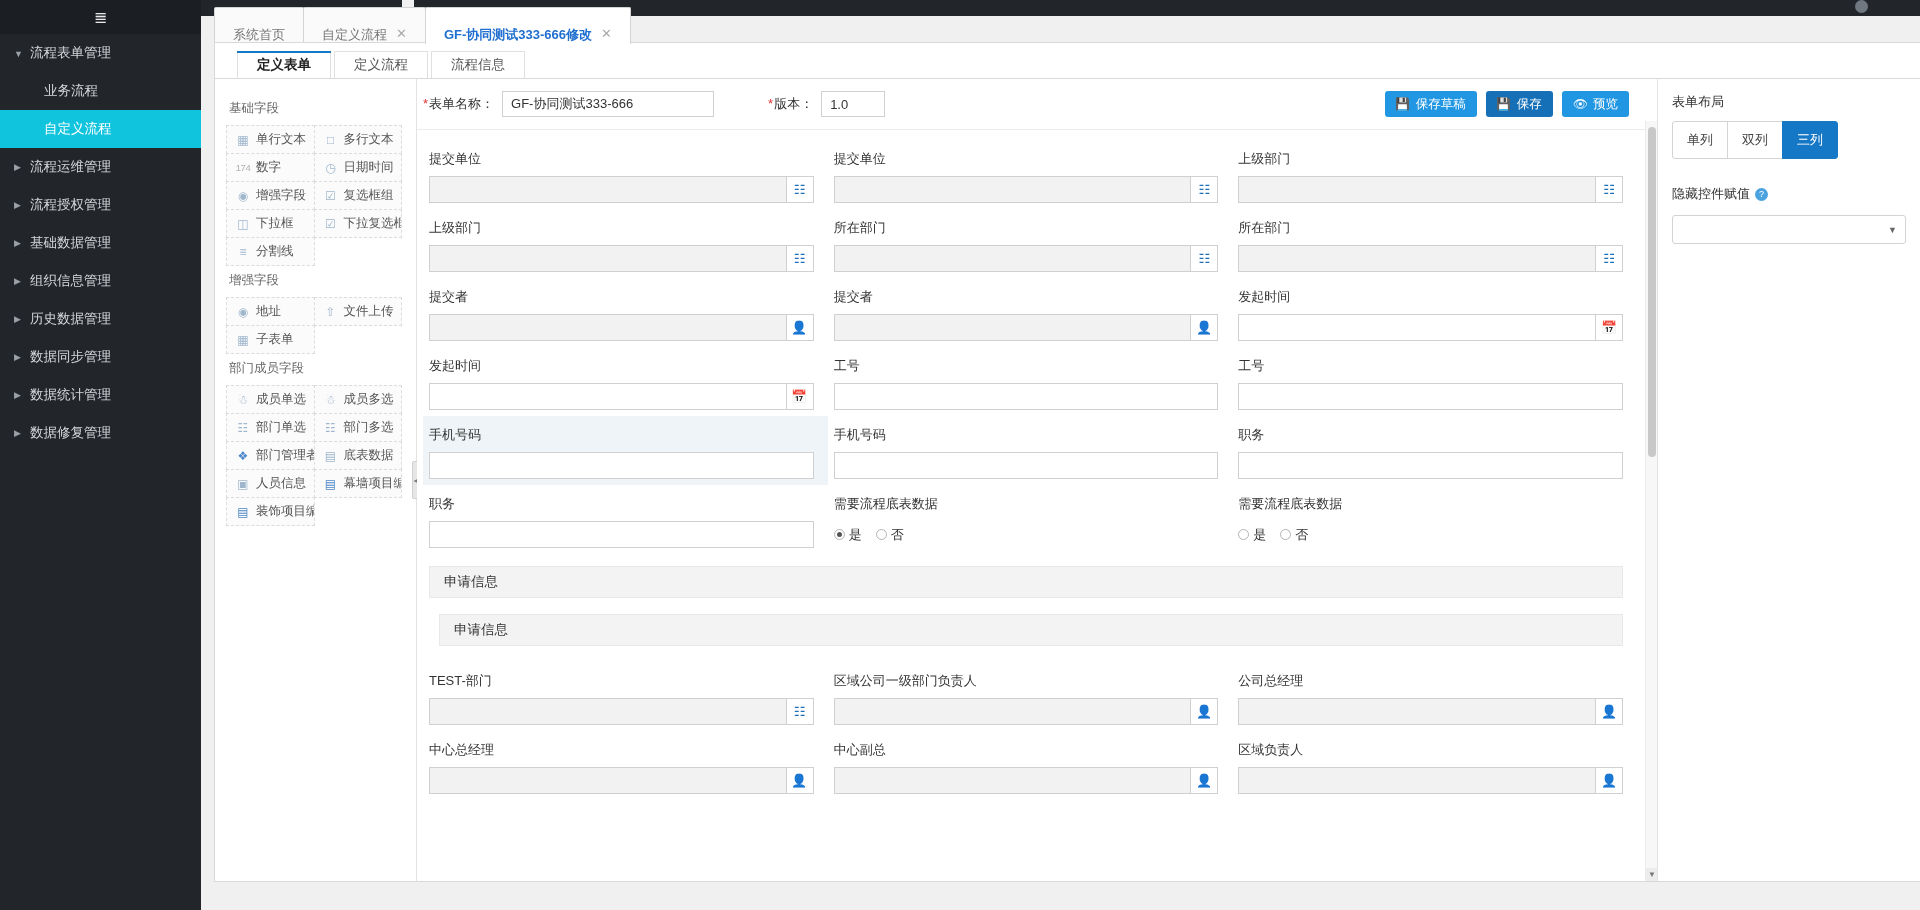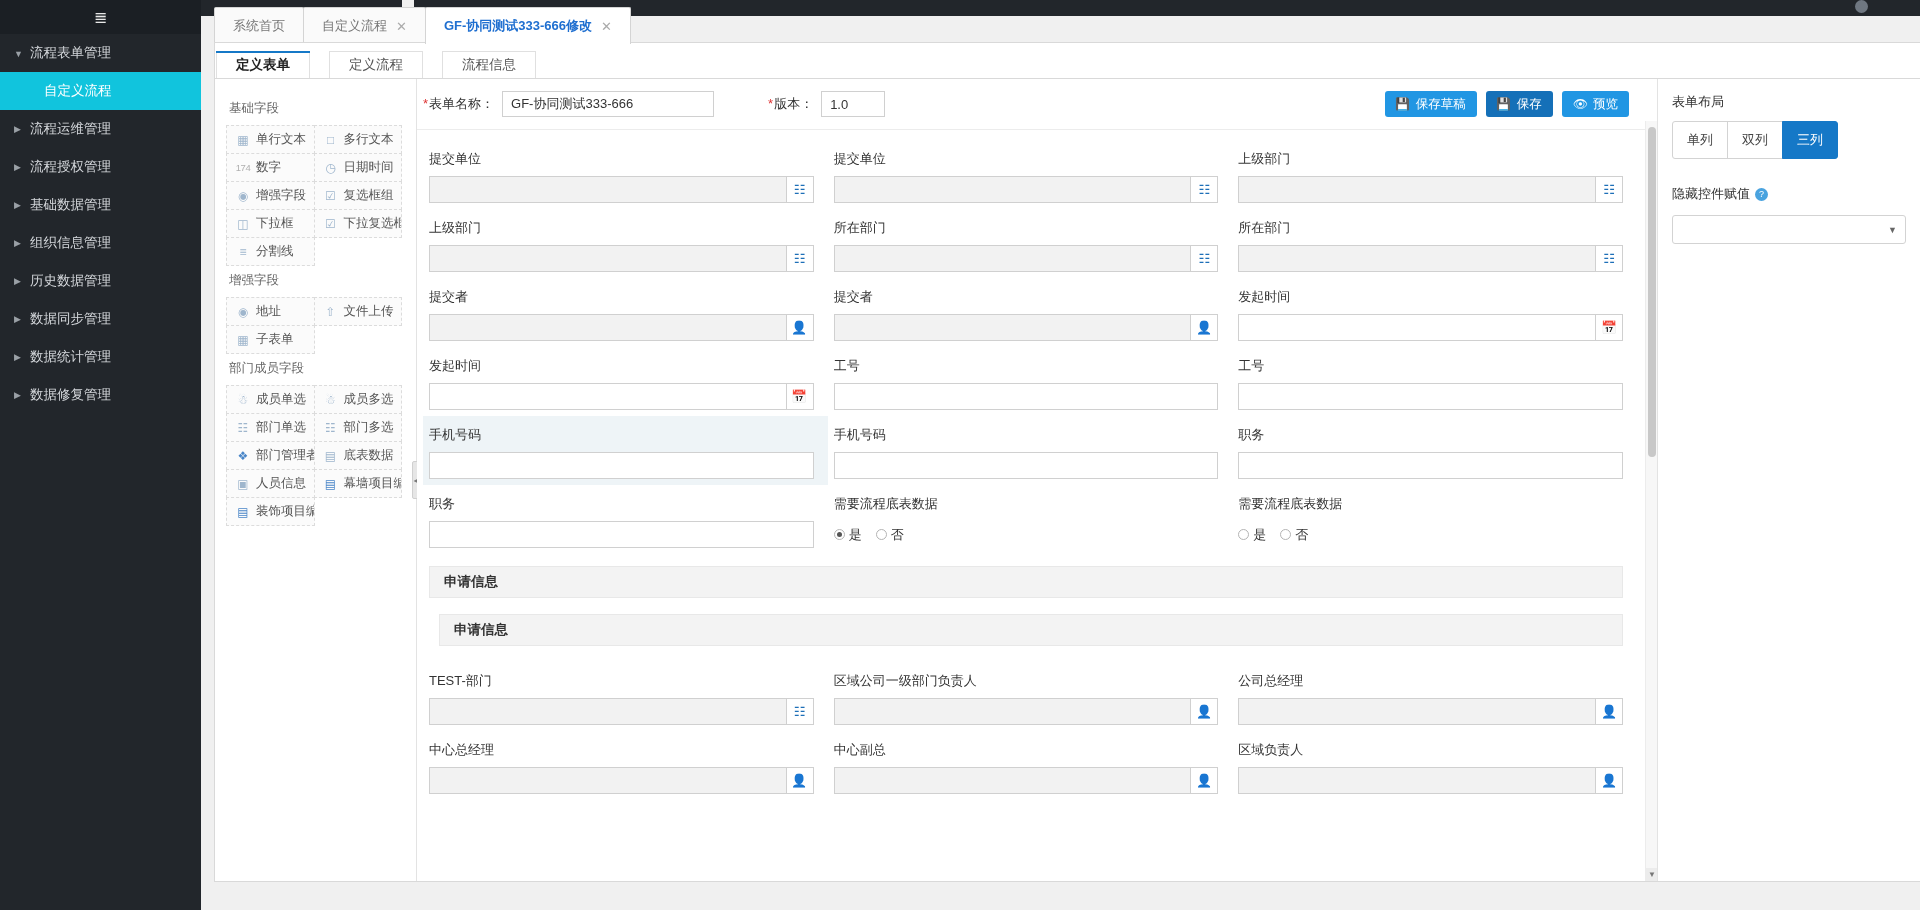--- a/index.html
+++ b/index.html
@@ -48,39 +48,38 @@
   }
 
   .tabsbar {
     position: absolute; top: 14px; left: 13px; right: 0; height: 30px;
     display: flex; align-items: flex-end;
   }
   .browser-tab {
     height: 29px; min-width: 90px; padding: 18px 18px;
     border: 1px solid #d4d4d4; border-bottom: none;
     background: #fafafa; color: #777; font-size: 13px;
-    display: flex; align-items: center; gap: 9px;
+    display: flex; align-items: flex-start; gap: 9px;
     border-radius: 2px 2px 0 0; cursor: pointer; margin-right: -1px;
   }
   .browser-tab.active {
     background: #fff; color: #1f6fd0; font-weight: bold; border-color: #d4d4d4;
     position: relative; z-index: 2;
   }
   .browser-tab .tab-x { color: #aaa; font-size: 13px; font-weight: normal; }
 
   .content-card {
     position: absolute; top: 42px; left: 13px; right: 0px; bottom: 28px;
     background: #fff; border: 1px solid #d9d9d9; border-right: none;
   }
 
   .inner-tabs {
     height: 36px; border-bottom: 1px solid #d9d9d9;
-    display: flex; align-items: stretch; padding-left: 1px; padding-top: 8px;
+    display: flex; align-items: stretch; padding-left: 22px; padding-top: 8px;
     background: #fff;
-    gap: 16px;
   }
   .inner-tab {
     min-width: 80px; padding: 0 19px; display: flex; align-items: center;
     justify-content: center; font-size: 13.5px; color: #555;
     border: 1px solid #e0e0e0; border-bottom: none; background: #fff;
     cursor: pointer; margin-right: 3px; position: relative;
   }
   .inner-tab.active { color: #222; font-weight: bold; }
   .inner-tab.active::before {
     content: ""; position: absolute; left: -1px; right: -1px; top: -1px;
@@ -169,21 +168,21 @@
     width: 11px; height: 11px; border-radius: 50%; border: 1px solid #b4b4b4;
     background: #fff; display: inline-block; position: relative;
   }
   .rdo.on::after {
     content: ""; position: absolute; left: 2px; top: 2px; width: 5px; height: 5px;
     border-radius: 50%; background: #555;
   }
   .section-band {
     margin: 12px 14px 16px 6px; background: #f3f3f3; border: 1px solid #e8e8e8;
     height: 32px; display: flex; align-items: center; padding-left: 14px;
-    font-size: 13.5px; color: #333; font-weight: bold;
+    font-size: 13.5px; color: #333;
   }
   .section-band.indent { margin-left: 16px; }
 
   .cscroll {
     position: absolute; right: 0px; top: 42px; bottom: 0; width: 12px;
     background: #f7f7f7; border-left: 1px solid #ececec;
   }
   .cscroll .thumb {
     position: absolute; left: 2px; top: 6px; width: 8px; height: 330px;
     background: #c8c8c8; border-radius: 4px;
@@ -245,20 +244,23 @@
 <div class="app">
 
   <aside class="sidebar">
     <div class="sidebar-top">
       <span class="burger-icon">≣</span>
     </div>
 
     <div class="menu-group-header">
       <span class="caret down">▼</span>
       <span>流程表单管理</span>
+    </div>
+    <div class="menu-sub">
+      <span>业务流程</span>
     </div>
     <div class="menu-sub active">
       <span>自定义流程</span>
     </div>
 
     <div class="menu-group-header">
       <span class="caret">▶</span>
       <span>流程运维管理</span>
     </div>
     <div class="menu-group-header">

